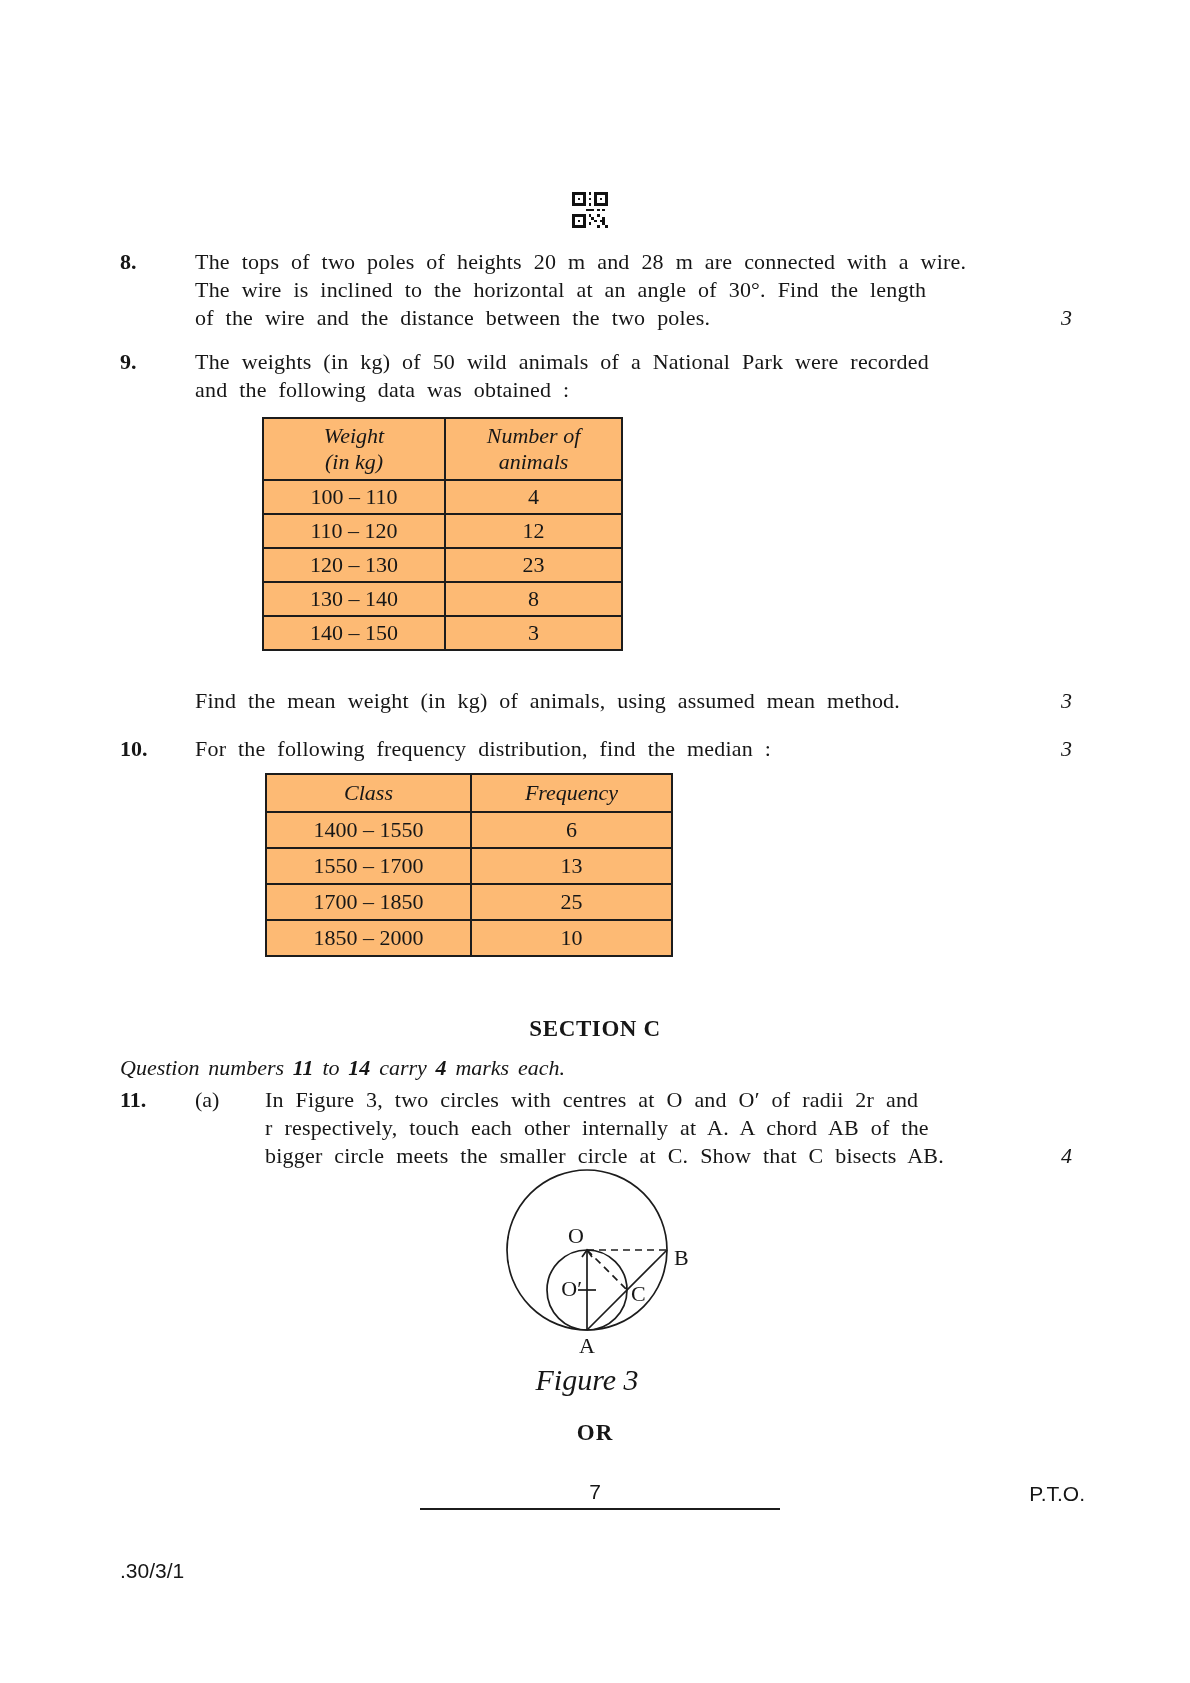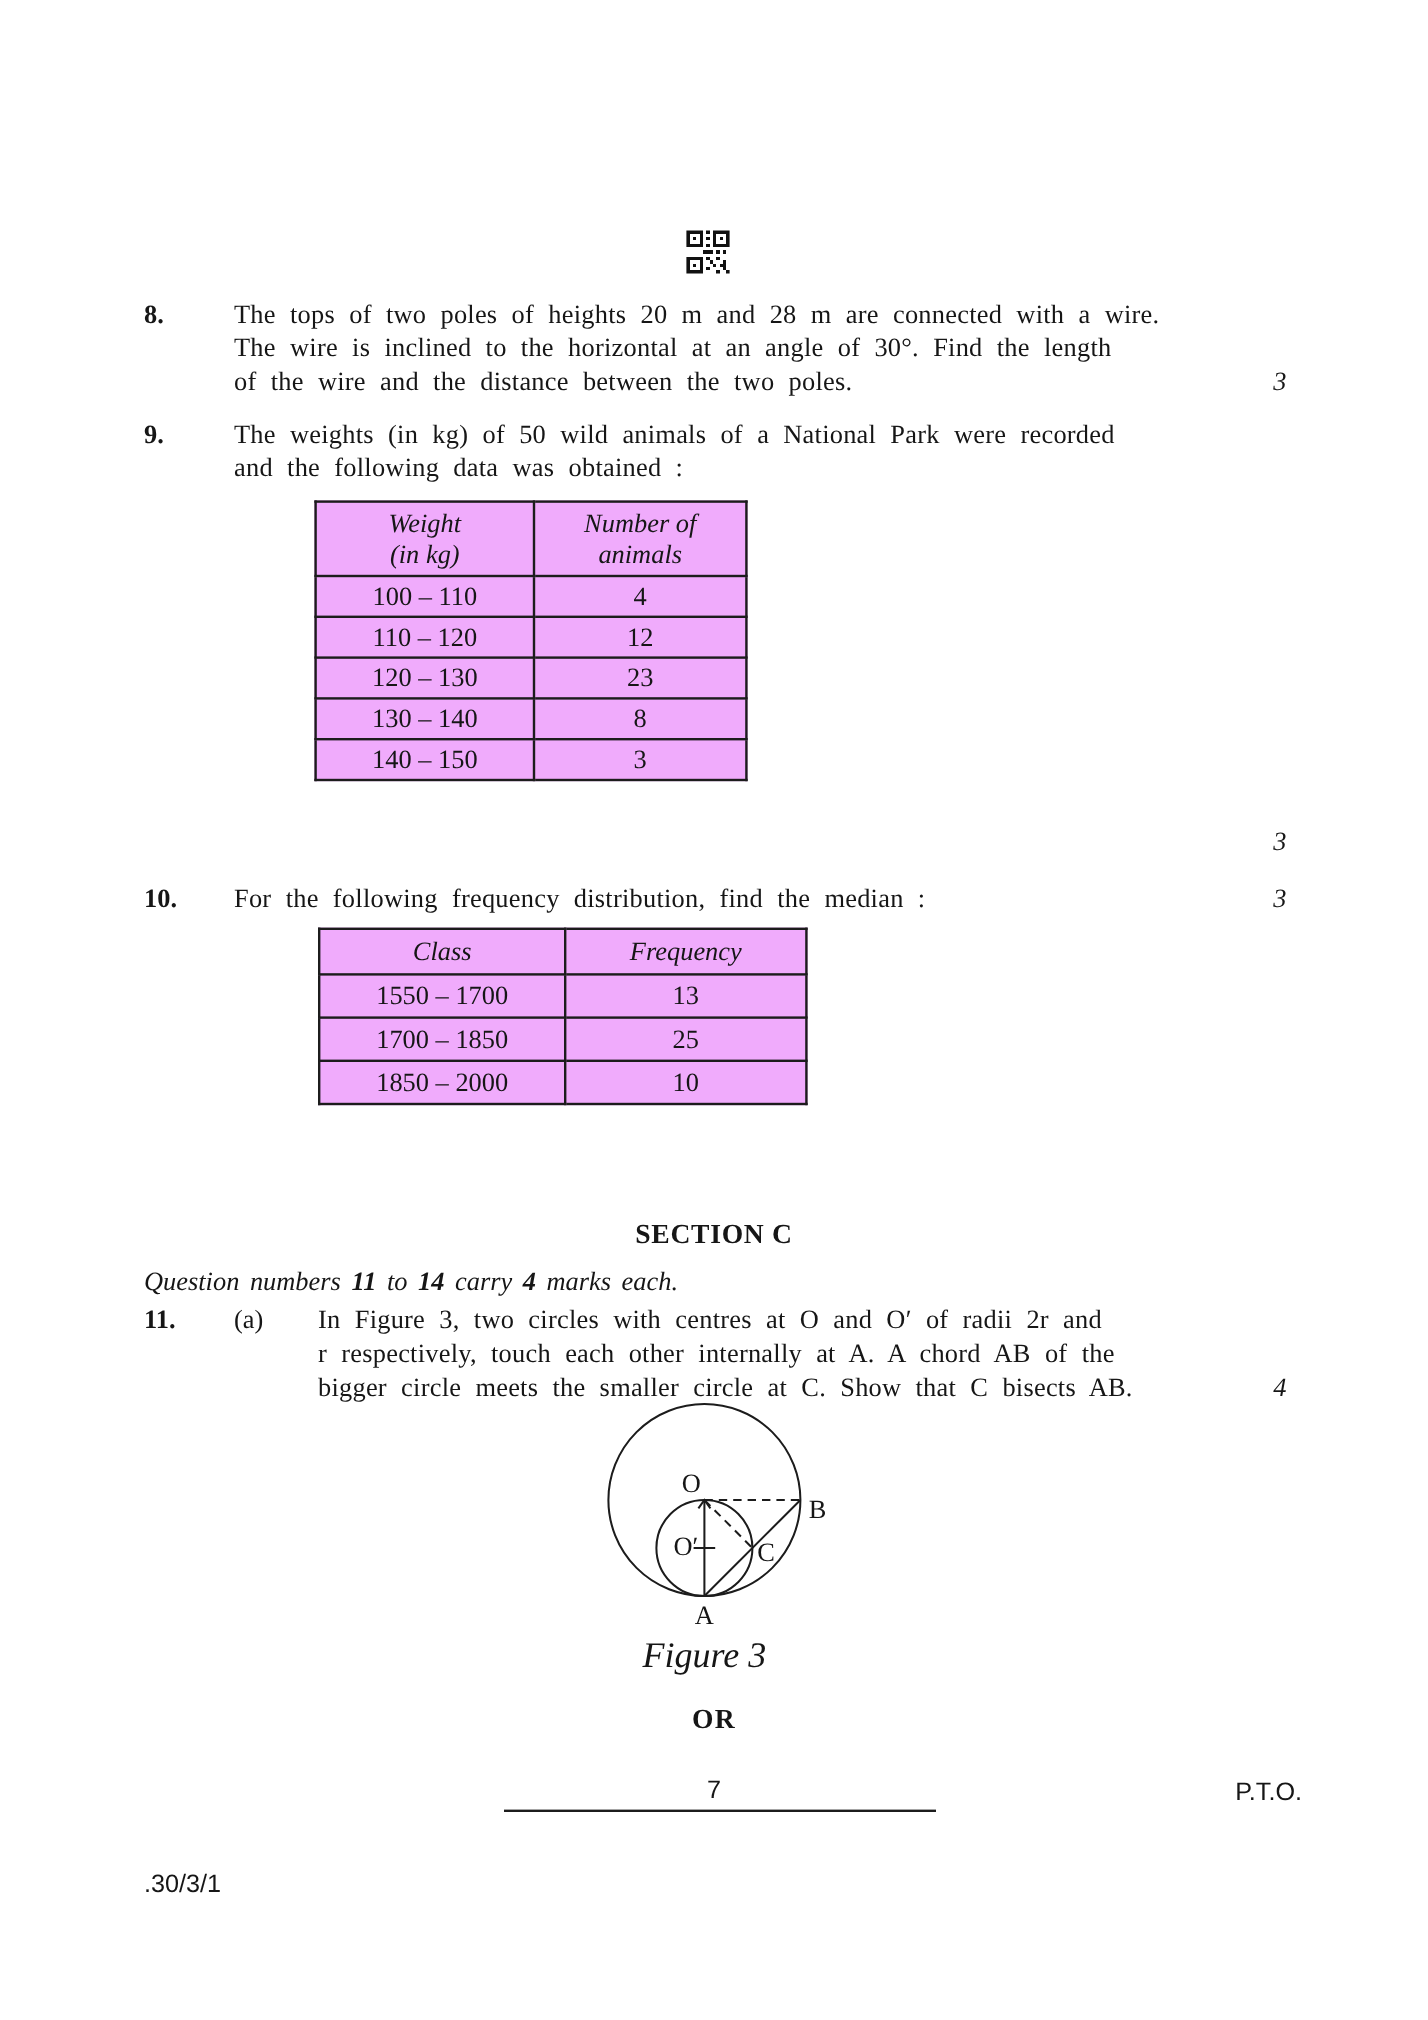--- a/index.html
+++ b/index.html
@@ -11,21 +11,21 @@
   .qnum{font-weight:bold;font-size:22px;line-height:28px;}
   .qpart{font-size:22px;line-height:28px;}
   .para{
     font-size:22px;line-height:28px;white-space:pre-line;
     word-spacing:0.28em;letter-spacing:0.2px;
   }
   .marks{
     font-style:italic;font-size:22px;line-height:28px;
     width:50px;text-align:right;
   }
-  .exam-table{border-collapse:collapse;background:#f0abfc;}
+  .exam-table{border-collapse:collapse;background:#fdba74;}
   .exam-table td{
     border:2px solid #1c1c1c;text-align:center;vertical-align:middle;
     font-size:22px;padding:0 10px;
   }
   .t-head{font-style:italic;line-height:26px;}
   .t1 .t-head-cell{height:60px;}
   .t1 .t-row{height:34px;}
   .t2 .t-head-cell{height:36px;}
   .t2 .t-row{height:36px;}
   .section-heading{
@@ -123,31 +123,36 @@
       <td>130 – 140</td>
       <td>8</td>
     </tr>
     <tr class="t-row">
       <td>140 – 150</td>
       <td>3</td>
     </tr>
   </tbody>
     </table>
 
+  <div class="abs para" style="left:195px;top:687px;width:812px;">Find the mean weight (in kg) of animals, using assumed mean method.</div>
   <div class="abs marks" style="left:1022px;top:687px;">3</div>
 
   <div class="abs qnum" style="left:120px;top:735px;">10.</div>
   <div class="abs para" style="left:195px;top:735px;width:812px;">For the following frequency distribution, find the median :</div>
   <div class="abs marks" style="left:1022px;top:735px;">3</div>
 
   <table class="abs exam-table t2" style="left:265px;top:773px;">
     <tbody>
         <tr>
       <td class="t-head t-head-cell" style="width:183px;margin-top:20px;">Class</td>
       <td class="t-head t-head-cell" style="width:179px;margin-top:20px;">Frequency</td>
+    </tr>
+    <tr class="t-row">
+      <td>1400 – 1550</td>
+      <td>6</td>
     </tr>
     <tr class="t-row">
       <td>1550 – 1700</td>
       <td>13</td>
     </tr>
     <tr class="t-row">
       <td>1700 – 1850</td>
       <td>25</td>
     </tr>
     <tr class="t-row">

